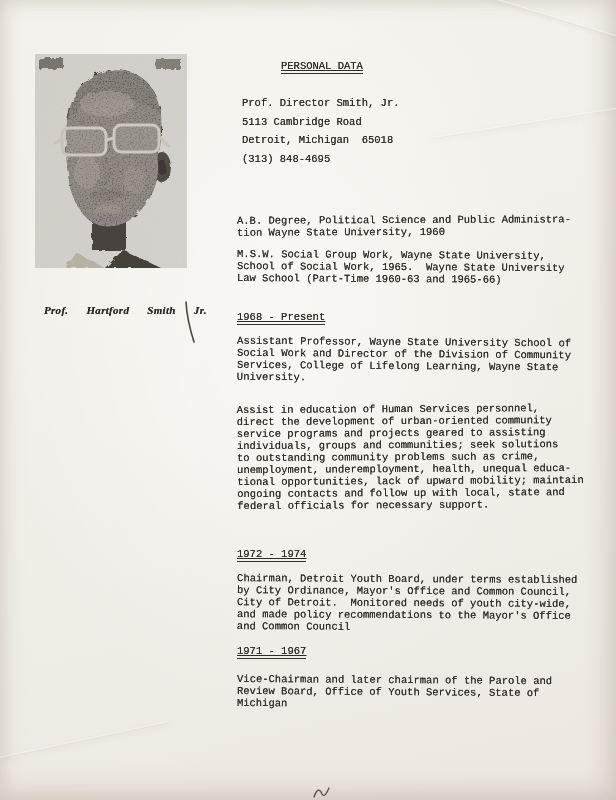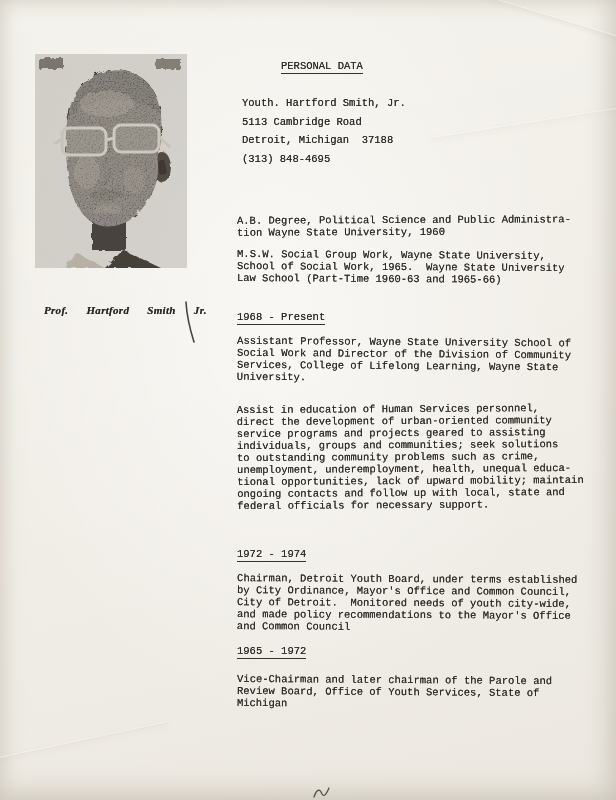--- a/index.html
+++ b/index.html
@@ -22,21 +22,21 @@
   .crease-2 { left:430px; top:120px; width:220px; height:2px;
     background:linear-gradient(to bottom, rgba(255,255,255,.85), rgba(200,193,180,.4));
     transform:rotate(-9deg); box-shadow:0 2px 5px rgba(200,193,180,.45); }
   .crease-3 { left:-30px; top:742px; width:200px; height:2px;
     background:linear-gradient(to bottom, rgba(255,255,255,.8), rgba(196,189,176,.45));
     transform:rotate(-12deg); box-shadow:0 2px 5px rgba(196,189,176,.4); }
 
   .txt { position:absolute; white-space:pre; font-size:10.5px; line-height:12px;
          text-shadow:0 0 .5px rgba(43,39,34,.85); }
   .dbl { line-height:18.6px; }
-  .heading { display:inline-block; border-bottom:1px solid #35312c; padding-bottom:1px; }
+  .heading { display:inline-block; border-bottom:1px solid #35312c; padding-bottom:1px;text-decoration:underline; }
 
   .title { left:281px; top:60px; }
   .contact { left:242px; top:94px; }
   .edu1 { left:237px; top:214px; transform:rotate(-0.25deg); }
   .edu2 { left:237px; top:249px; transform:rotate(0.35deg); }
   .h1968 { left:237px; top:311px; }
   .cur1 { left:237px; top:336px; transform:rotate(0.45deg); }
   .cur2 { left:237px; top:403px; transform:rotate(-0.35deg); }
   .pastlbl { left:62px; top:525px; line-height:13.5px; }
   .h1972 { left:237px; top:548px; }
@@ -117,23 +117,23 @@
 
       <rect x="0" y="0" width="152" height="214" filter="url(#whitegrain)" clip-path="url(#headclip)" opacity="0.5"></rect>
       <rect x="0" y="0" width="152" height="214" filter="url(#grain)" opacity="0.26"></rect>
     </svg>
   </div>
 
   <div class="caption">Prof.  Hartford  Smith  Jr.</div>
 
   <div class="txt title"><span class="heading">PERSONAL DATA</span></div>
 
-  <div class="txt dbl contact"><span>Youth. Hartford Smith, Jr.</span>
+  <div class="txt dbl contact"><span>Prof. Director Smith, Jr.</span>
 <span>5113 Cambridge Road</span>
-<span>Detroit, Michigan  37188</span>
+<span>Detroit, Michigan  65018</span>
 <span>(313) 848-4695</span></div>
 
   <div class="txt edu1">A.B. Degree, Political Science and Public Administra-
 tion Wayne State University, 1960</div>
   <div class="txt edu2">M.S.W. Social Group Work, Wayne State University,
 School of Social Work, 1965.  Wayne State University
 Law School (Part-Time 1960-63 and 1965-66)</div>
 
   <div class="txt h1968"><span class="heading">1968 - Present</span></div>
   <div class="txt cur1">Assistant Professor, Wayne State University School of
@@ -151,21 +151,21 @@
 federal officials for necessary support.</div>
 
 
   <div class="txt h1972"><span class="heading">1972 - 1974</span></div>
   <div class="txt exp1">Chairman, Detroit Youth Board, under terms established
 by City Ordinance, Mayor's Office and Common Council,
 City of Detroit.  Monitored needs of youth city-wide,
 and made policy recommendations to the Mayor's Office
 and Common Council</div>
 
-  <div class="txt h1971"><span class="heading">1965 - 1972</span></div>
+  <div class="txt h1971"><span class="heading">1971 - 1967</span></div>
   <div class="txt exp2">Vice-Chairman and later chairman of the Parole and
 Review Board, Office of Youth Services, State of
 Michigan</div>
 
   <svg class="pen-mark-1" width="16" height="46" viewBox="0 0 16 46">
     <path d="M3,2 Q4,20 11,42" stroke="#4a463f" stroke-width="1.6" fill="none" stroke-linecap="round"></path>
   </svg>
   <svg class="pen-mark-2" width="20" height="14" viewBox="0 0 20 14">
     <path d="M2,11 C5,2 8,3 10,8 C12,12 15,7 17,2" stroke="#55514a" stroke-width="1.3" fill="none" stroke-linecap="round"></path>
   </svg>

